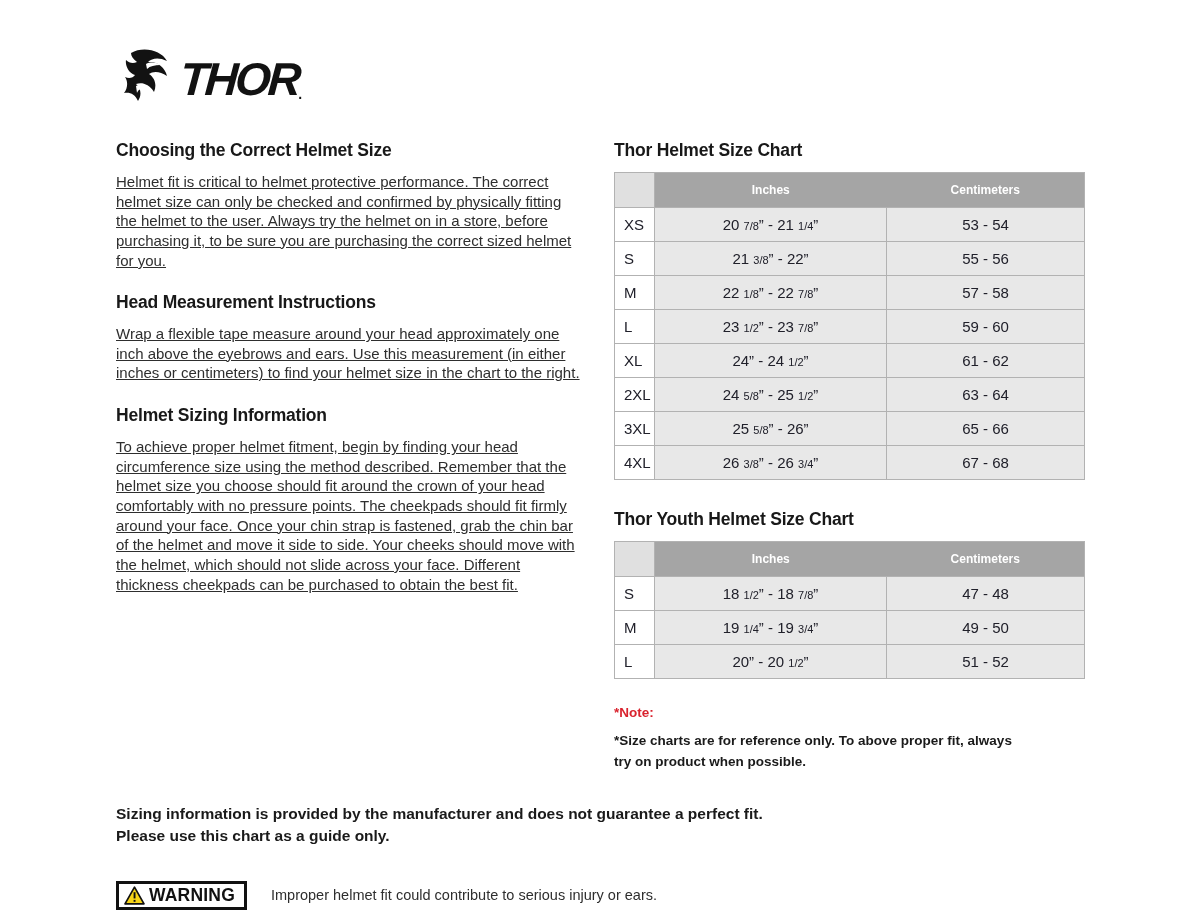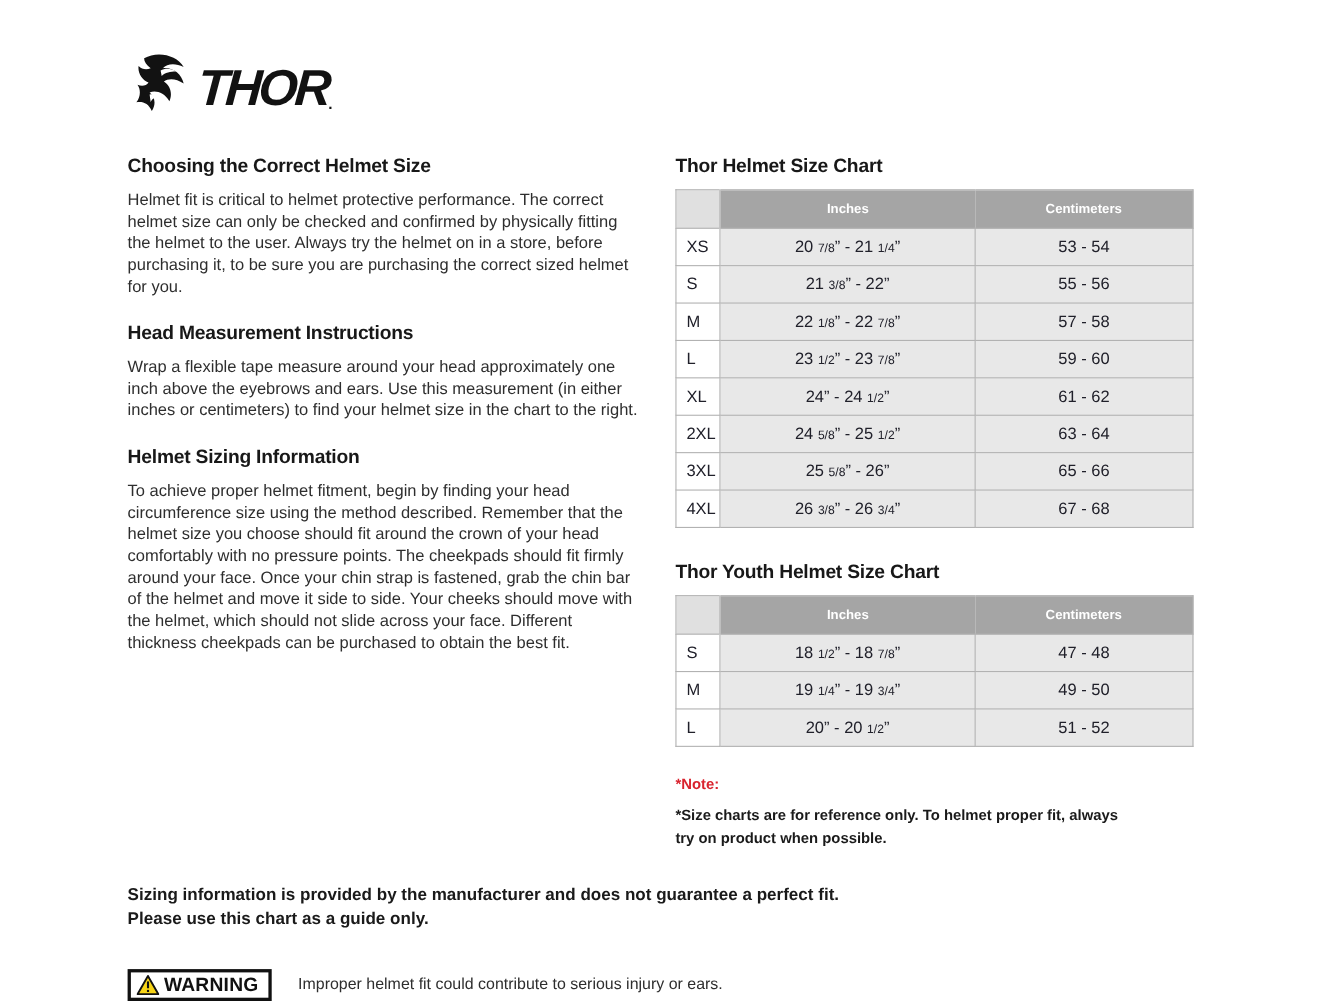--- a/index.html
+++ b/index.html
@@ -27,21 +27,21 @@
   .columns { display: flex; gap: 28px; }
   .col-left { width: 470px; flex: 0 0 470px; }
   .col-right { width: 470px; flex: 0 0 470px; }
 
   h2 {
     font-size: 17.5px; font-weight: 700; color: #181818;
     margin: 0 0 11px 0; letter-spacing: -0.2px; line-height: 1.2;
   }
   .text-section { margin-bottom: 22px; }
   .text-section p {
-    margin: 0; font-size: 15px; line-height: 1.31; color: #2e2e2e;
+    margin: 0; font-size: 15px; line-height: 1.31; color: #2e2e2e; text-decoration: underline;
   }
 
   
   .chart-block { margin-bottom: 29px; }
   table.size-chart {
     border-collapse: collapse; width: 470px; table-layout: fixed;
     border: 1px solid #b2b2b2;
   }
   table.size-chart thead th {
     background: #a5a5a5; color: #ffffff;
@@ -200,21 +200,21 @@
                 <td class="size">L</td>
                 <td>20” - 20 <span class="frac">1/2</span>”</td>
                 <td>51 - 52</td>
               </tr>
             </tbody>
         </table>
       </div>
 
       <div class="note">
         <span class="note-label">*Note:</span>
-        <span class="note-text">*Size charts are for reference only. To helmet proper fit, always try on product when possible.</span>
+        <span class="note-text">*Size charts are for reference only. To above proper fit, always try on product when possible.</span>
       </div>
 
     </div>
   </div>
 
   <div class="disclaimer">
     <div>Sizing information is provided by the manufacturer and does not guarantee a perfect fit.</div>
     <div>Please use this chart as a guide only.</div>
   </div>
 

